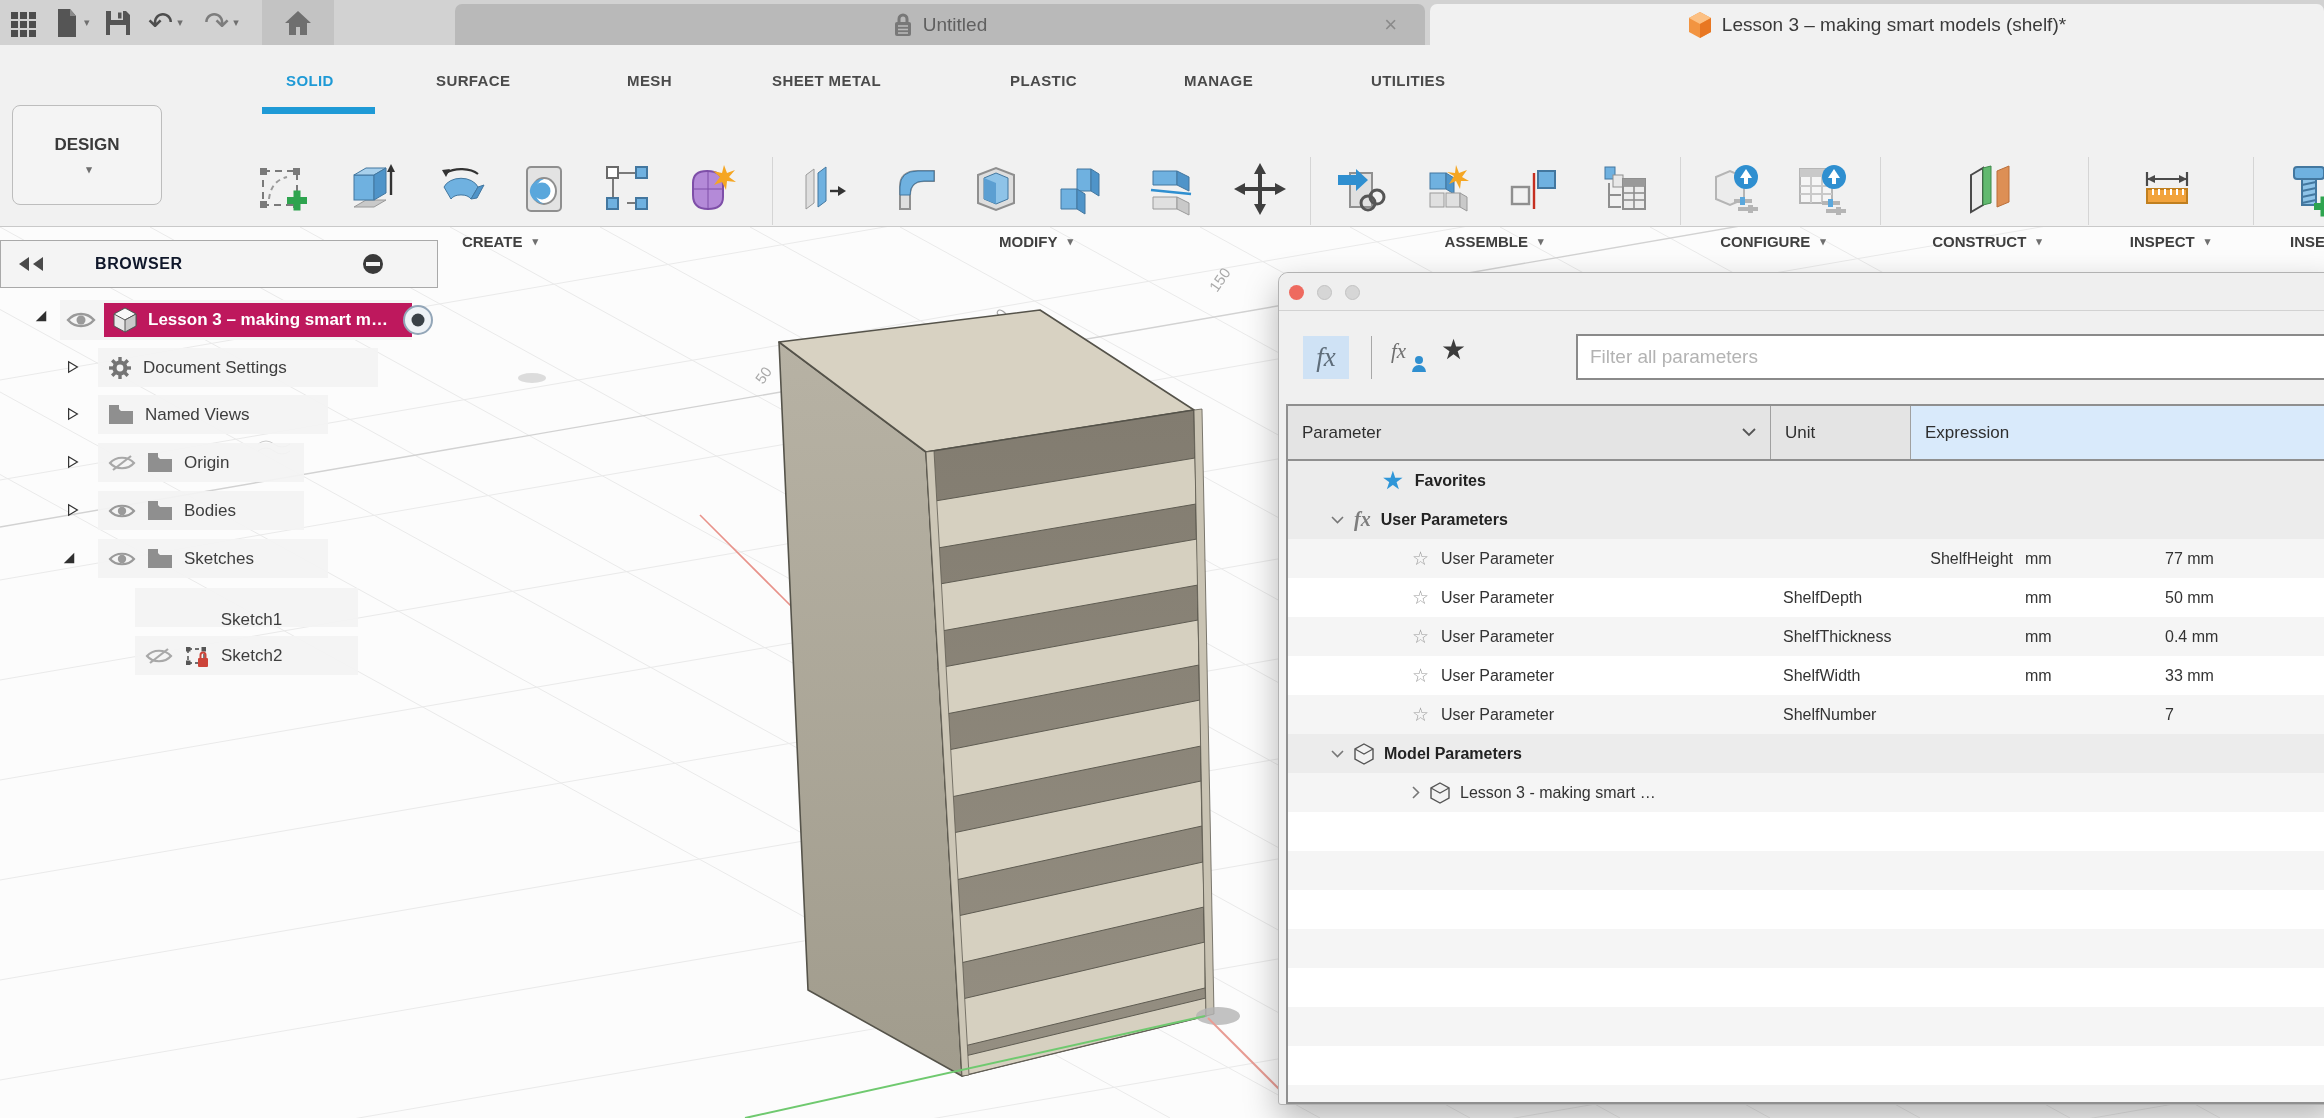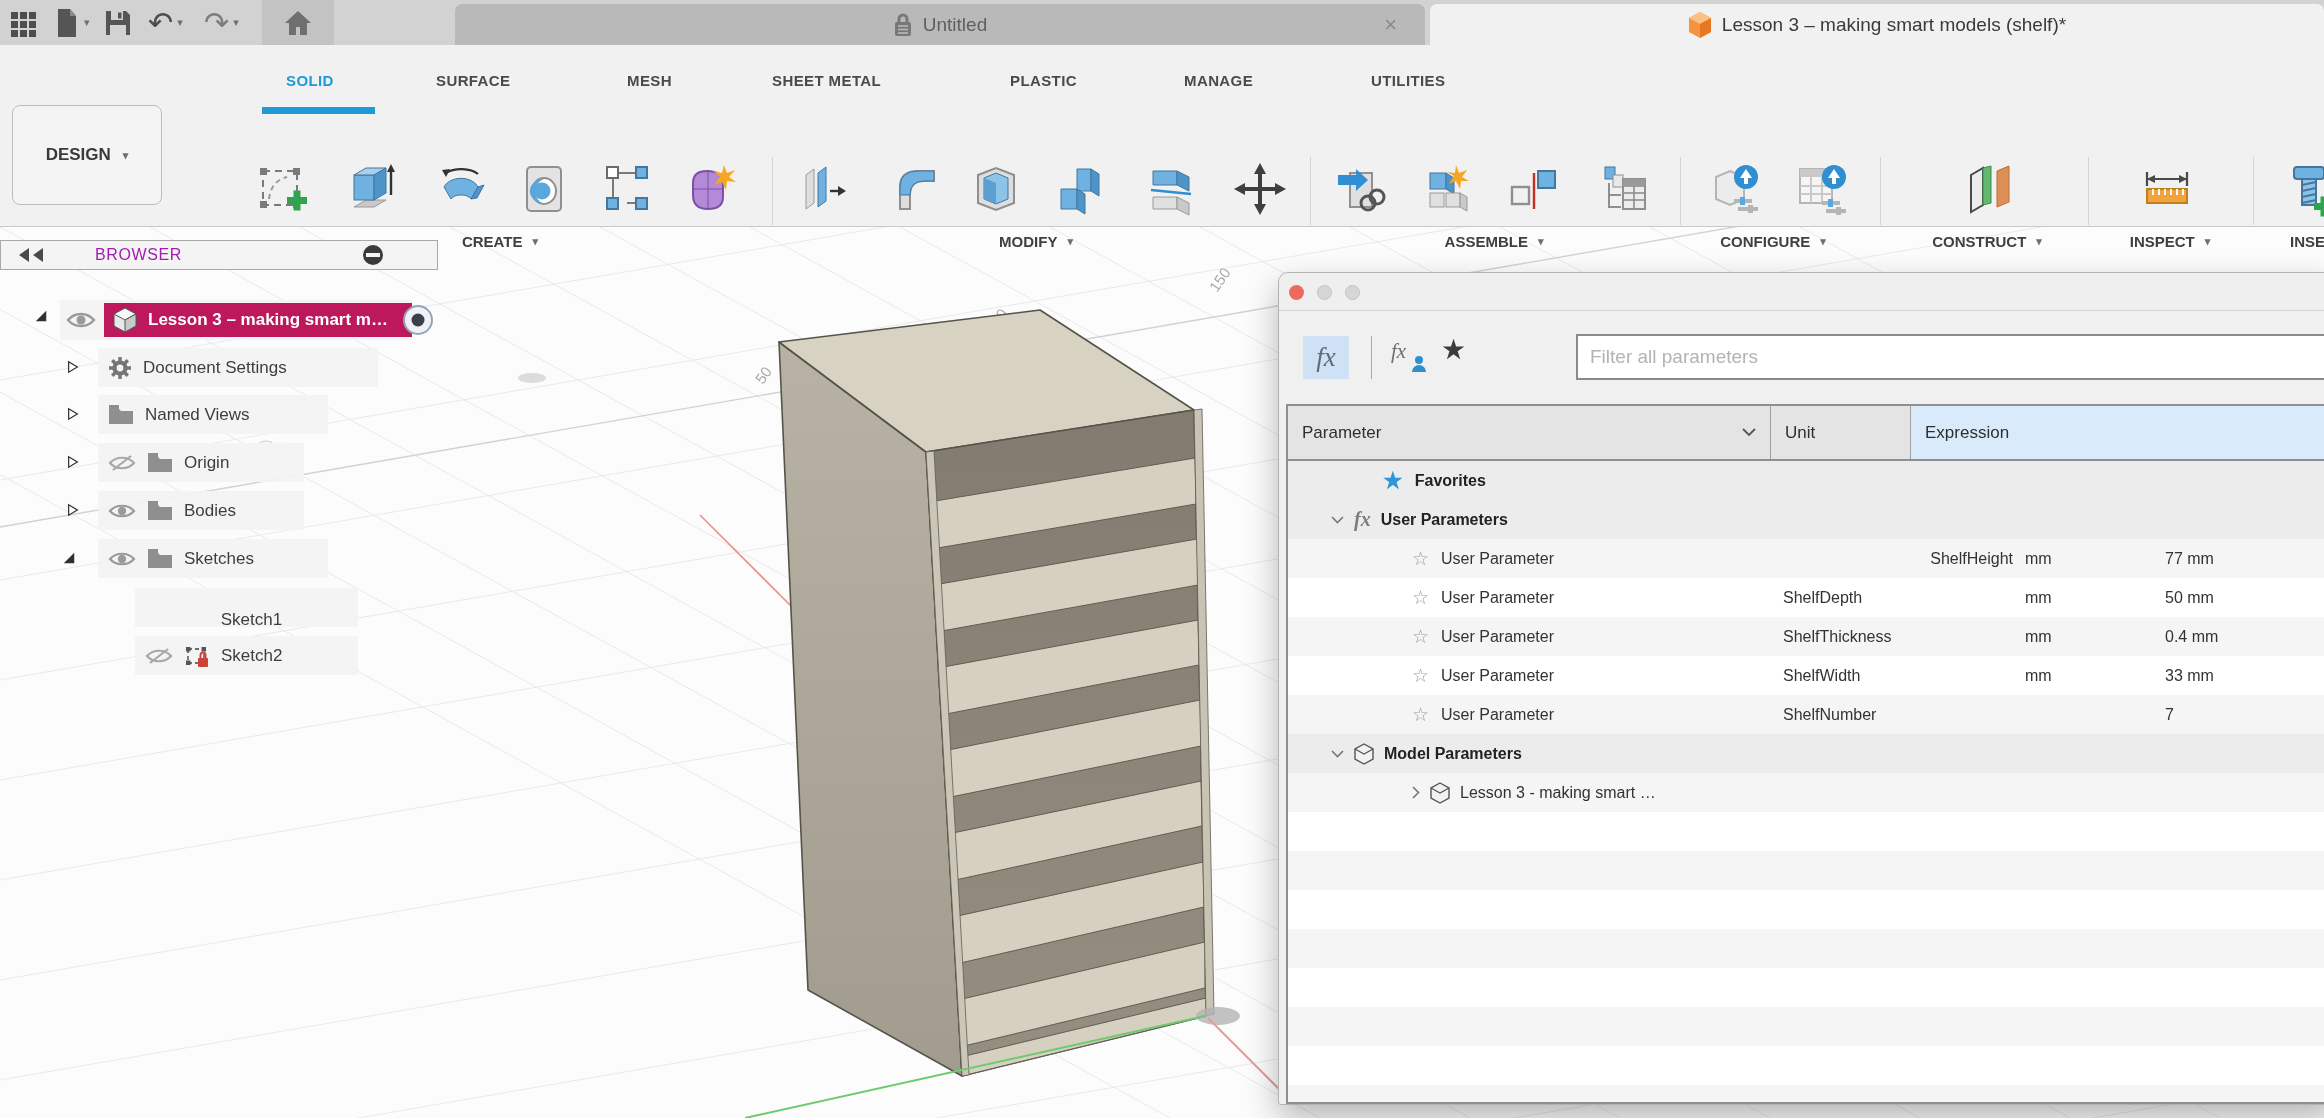--- a/index.html
+++ b/index.html
@@ -15,27 +15,27 @@
   .wtab{top:4px;height:41px;border-radius:7px 7px 0 0;display:flex;align-items:center;justify-content:center;gap:10px;font-size:19px;}
   #tab-inactive{left:455px;width:970px;background:#b9b9b9;color:#606060;}
   #tab-active{left:1430px;width:894px;background:#f1f1f1;color:#3a3a3a;}
   #tab-close{position:absolute;right:28px;top:8px;font-size:22px;color:#8a8a8a;}
   
   #ribbon{left:0;top:45px;width:2324px;height:182px;background:#f1f1f1;border-bottom:1px solid #c9c9c9;box-sizing:border-box;}
   .rtab{top:27px;font-size:15px;letter-spacing:.4px;color:#4a4a4a;font-weight:bold;}
   .rtab.active{color:#1f9ad6;}
   #solid-underline{left:262px;top:62px;width:113px;height:7px;background:#1f9ad6;}
   #design-btn{left:12px;top:60px;width:148px;height:98px;border:1px solid #bdbdbd;border-radius:8px;
-      display:flex;align-items:center;justify-content:center;gap:8px;font-size:17px;color:#3a3a3a;font-weight:bold;background:#f4f4f4;}
+      display:flex;align-items:center;justify-content:center;gap:8px;font-size:17px;color:#3a3a3a;font-weight:bold;background:#f4f4f4;flex-direction:column;}
   .ticon{top:116px;width:56px;height:56px;}
   .glabel{top:188px;font-size:15px;color:#3f3f3f;font-weight:bold;display:flex;gap:6px;align-items:center;justify-content:center;}
   .gdivider{top:112px;width:1px;height:68px;background:#d5d5d5;}
   
-  #browser-header{left:0;top:240px;width:438px;height:30px;background:#f4f4f4;border:1px solid #a9a9a9;box-sizing:border-box;
-      display:flex;align-items:center;color:#a21caf;font-size:16px;font-weight:normal;letter-spacing:.6px;}
+  #browser-header{left:0;top:240px;width:438px;height:48px;background:#f4f4f4;border:1px solid #a9a9a9;box-sizing:border-box;
+      display:flex;align-items:center;color:#0f172a;font-size:16px;font-weight:bold;letter-spacing:.6px;}
   .brow{height:39px;background:rgba(243,243,243,.93);display:flex;align-items:center;gap:11px;font-size:17px;color:#3e3e3e;padding-left:10px;box-sizing:border-box;}
   .tri{width:14px;height:16px;}
   
   #dialog{left:1278px;top:272px;width:1060px;height:833px;background:#f0f0f0;border:1px solid #b2b2b2;
      border-radius:10px 10px 3px 3px;box-sizing:border-box;box-shadow:0 14px 34px rgba(0,0,0,.28);}
   #dlg-titlebar{left:0;top:0;width:100%;height:38px;border-bottom:1px solid #d2d2d2;box-sizing:border-box;border-radius:10px 10px 0 0;background:#efefef;}
   .tlight{top:12px;width:15px;height:15px;border-radius:50%;}
   #fx-btn{left:24px;top:63px;width:46px;height:43px;background:#cfe2f5;display:flex;align-items:center;justify-content:center;}
   .fxg{font-family:"Liberation Serif",serif;font-style:italic;color:#5f6d7a;}
   #dlg-filter{left:297px;top:61px;width:762px;height:46px;box-sizing:border-box;border:2px solid #8a8a8a;background:#fff;

